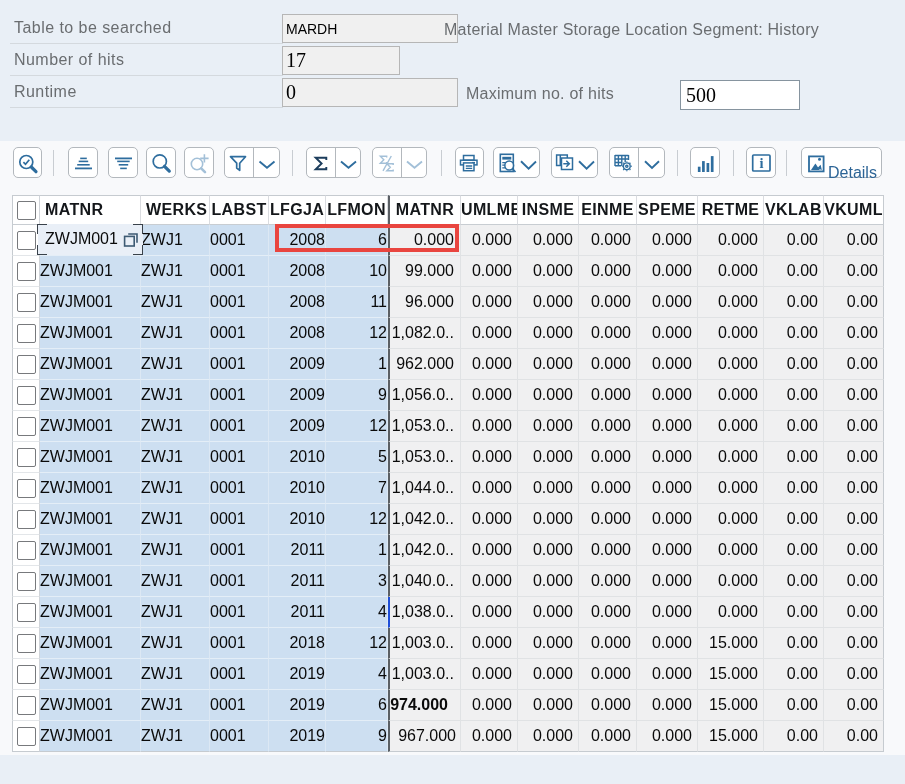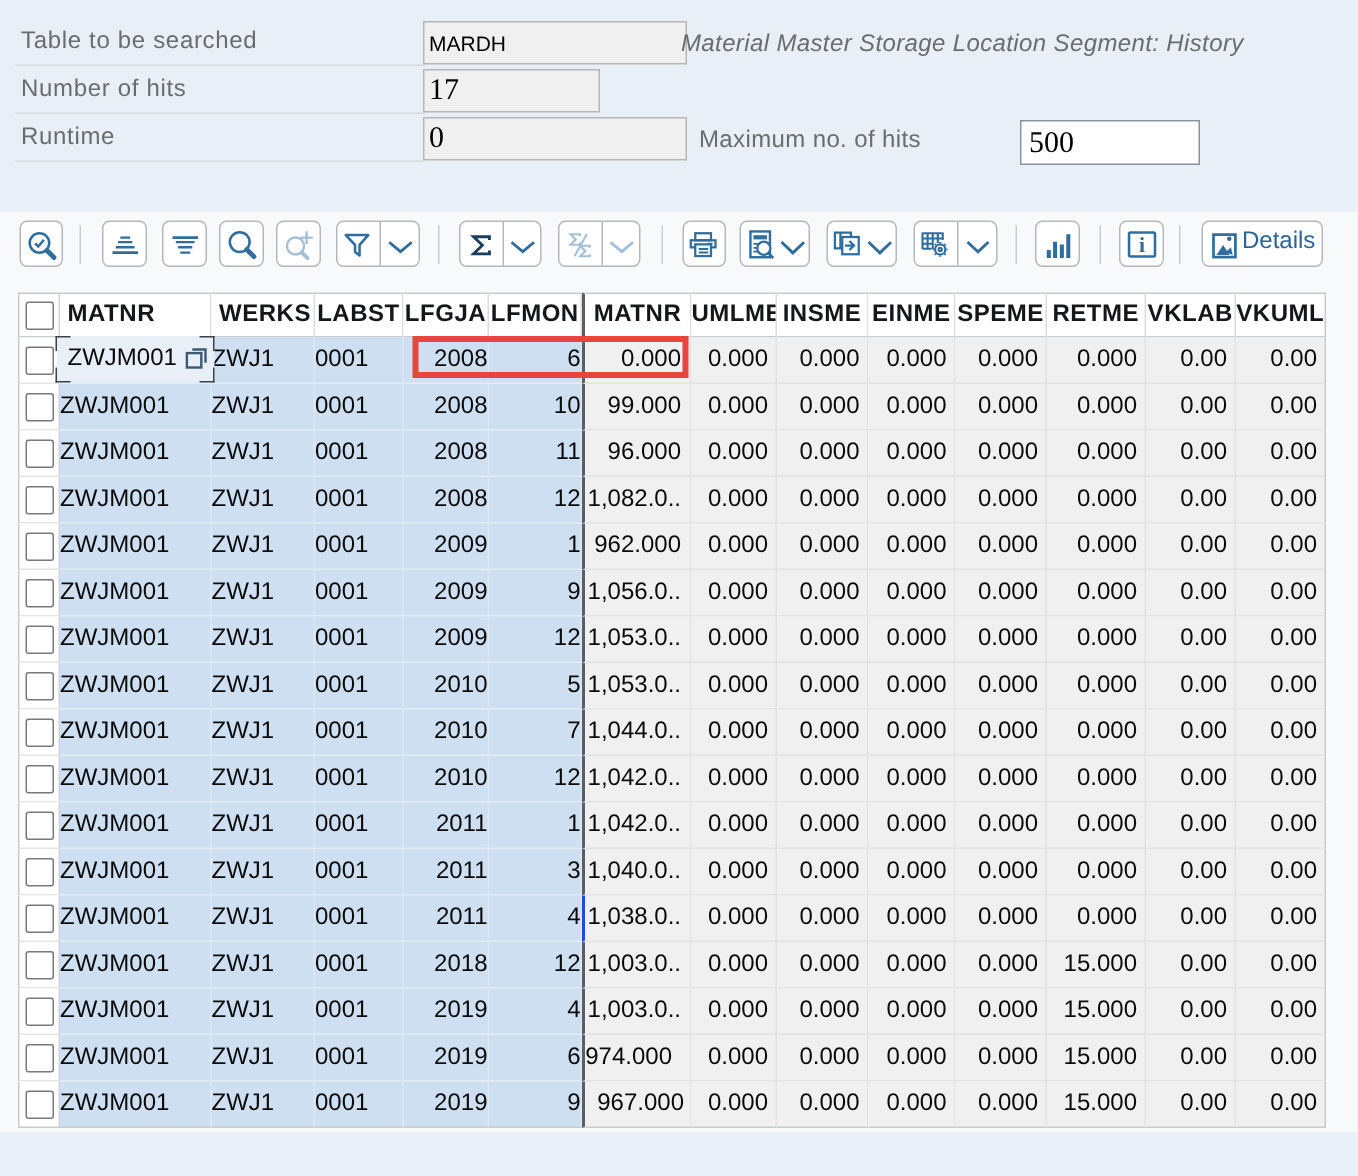--- a/index.html
+++ b/index.html
@@ -3,21 +3,21 @@
 <style>
 * { margin:0; padding:0; box-sizing:border-box; }
 html,body { width:905px; height:784px; background:#e9eff6; font-family:"Liberation Sans",sans-serif; position:relative; overflow:hidden; }
 .band { position:absolute; left:0; top:141px; width:905px; height:614px; background:#f8f9fb; }
 .frow { position:absolute; left:10px; width:273px; height:32px; border-bottom:1px solid #d4d9de; color:#6a6d70; font-size:16px; letter-spacing:0.45px; display:flex; align-items:center; padding-left:4px; }
 .ftext { position:absolute; color:#6a6d70; font-size:16px; letter-spacing:0.25px; }
 .inp { position:absolute; background:#f0f0f0; border:1px solid #b6b6b6; font-family:"Liberation Serif",serif; font-size:20px; color:#000; padding-left:3px; display:flex; align-items:center; }
 .tbtn { position:absolute; top:147px; height:31px; background:#fff; border:1px solid #b3b8bd; border-radius:5px; }
 .bsplit { position:absolute; top:0; width:1px; height:29px; background:#b3b8bd; }
 .tsep { position:absolute; top:150px; height:26px; width:1px; background:#c9cdd2; }
-.dettext { position:absolute; left:26px; top:4px; font-size:16px; color:#2c6496; }
+.dettext { position:absolute; left:26px; top:16px; font-size:16px; color:#2c6496; }
 table.alv { position:absolute; left:12px; top:195px; border-collapse:separate; border-spacing:0; table-layout:fixed; font-size:16px; color:#0a0a0a; width:872px; }
 table.alv td { overflow:hidden; white-space:nowrap; height:31px; padding:0; }
 tr.hrow td { height:30px; }
 .hdrcell { background:#fff; color:#14171a; letter-spacing:0.35px; border-right-color:#dadce0; border-bottom-color:#c8cdd2 !important;font-weight:bold; }
 .aleft { text-align:left; padding-left:6px; }
 .aright { text-align:right; padding-right:6px; }
 .acenter { text-align:center; }
 .hdrcell.aleft { padding-left:5px; }
 .bc { background:#cddff1; border-right-color:#dce8f4; border-bottom-color:#e4eef7; }
 .gc { background:#f0f0f1; border-right-color:#e0e2e4; border-bottom-color:#e0e2e4; }
@@ -37,21 +37,21 @@
 <body>
 <div class="band"></div>
 
 <div class="frow" style="top:12px;">Table to be searched</div>
 <div class="frow" style="top:44px;">Number of hits</div>
 <div class="frow" style="top:76px;">Runtime</div>
 <div class="inp" style="left:282px;top:14px;width:176px;height:29px;font-family:'Liberation Sans',sans-serif;font-size:14px;">MARDH</div>
 <div class="inp" style="left:282px;top:46px;width:118px;height:29px;">17</div>
 <div class="inp" style="left:282px;top:78px;width:176px;height:29px;">0</div>
 <div class="inp" style="left:680px;top:80px;width:120px;height:30px;background:#fff;border-color:#86949f;padding-left:5px;">500</div>
-<div class="ftext" style="left:454px;top:21px;font-style:italic;">Material Master Storage Location Segment: History</div>
+<div class="ftext" style="left:444px;top:21px;">Material Master Storage Location Segment: History</div>
 <div class="ftext" style="left:466px;top:85px;">Maximum no. of hits</div>
 
 <div class="tbtn" style="left:13px;width:29px;"><svg width="29" height="31" viewBox="0 0 29 31">
 <circle cx="12.3" cy="14" r="6.5" fill="none" stroke="#2e6d9e" stroke-width="1.7"></circle>
 <path d="M9.4 14.2 L11.5 16.3 L15.3 11.8" fill="none" stroke="#2e6d9e" stroke-width="1.7"></path>
 <path d="M17.3 19 L22 23.7" stroke="#2e6d9e" stroke-width="3.2" stroke-linecap="round"></path>
 </svg></div>
 <div class="tbtn" style="left:68px;width:30px;"><svg width="30" height="31" viewBox="0 0 30 31">
 <path d="M11.2 10.4 H17.8" stroke="#2e6d9e" stroke-width="1.6"></path>
 <path d="M9.7 13.4 H19.2" stroke="#2e6d9e" stroke-width="1.6"></path>
@@ -451,21 +451,21 @@
       </tr>
       <tr>
         <td class="cbcell">
           <div class="cb"></div>
         </td>
         <td class="bc aleft">ZWJM001</td>
         <td class="bc aleft">ZWJ1</td>
         <td class="bc aleft">0001</td>
         <td class="bc aright">2019</td>
         <td class="bc aright">6</td>
-        <td class="gc aright" style="border-left:2px solid #5a5f64;padding-right:12px;">974.000</td>
+        <td class="gc aright" style="border-left:2px solid #5a5f64;padding-right:12px;font-weight:bold;">974.000</td>
         <td class="gc aright">0.000</td>
         <td class="gc aright">0.000</td>
         <td class="gc aright">0.000</td>
         <td class="gc aright">0.000</td>
         <td class="gc aright">15.000</td>
         <td class="gc aright">0.00</td>
         <td class="gc aright">0.00</td>
       </tr>
       <tr>
         <td class="cbcell">

